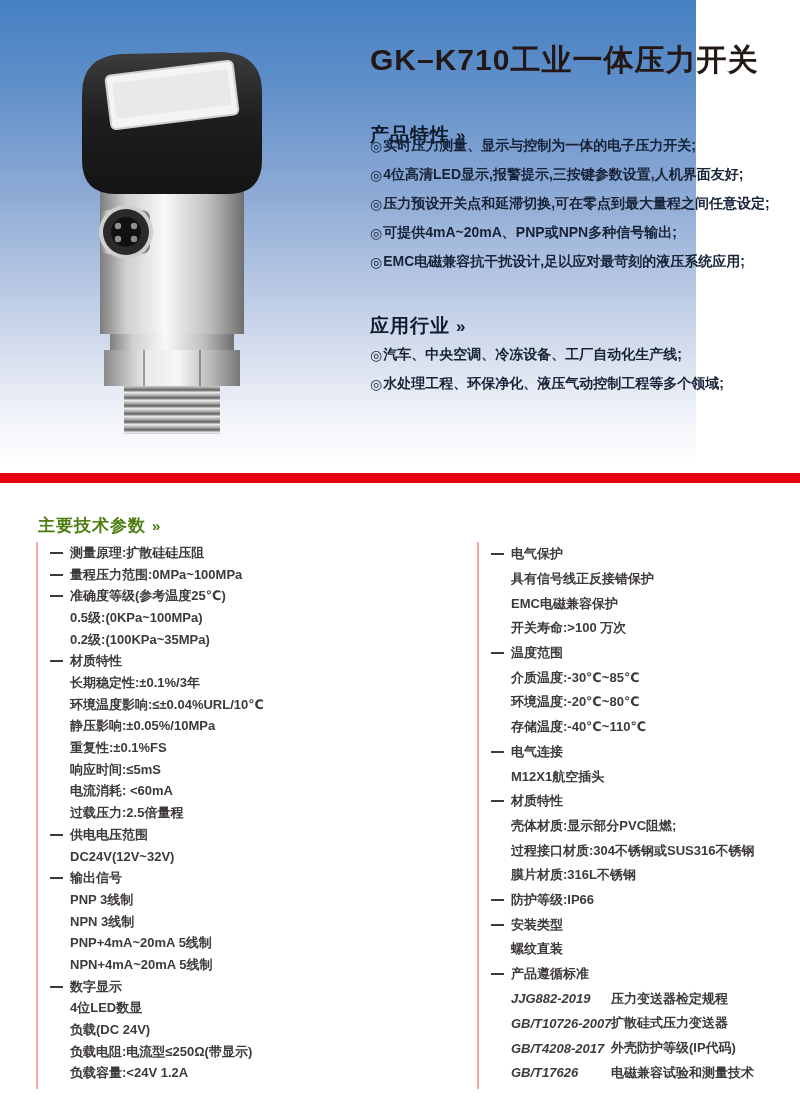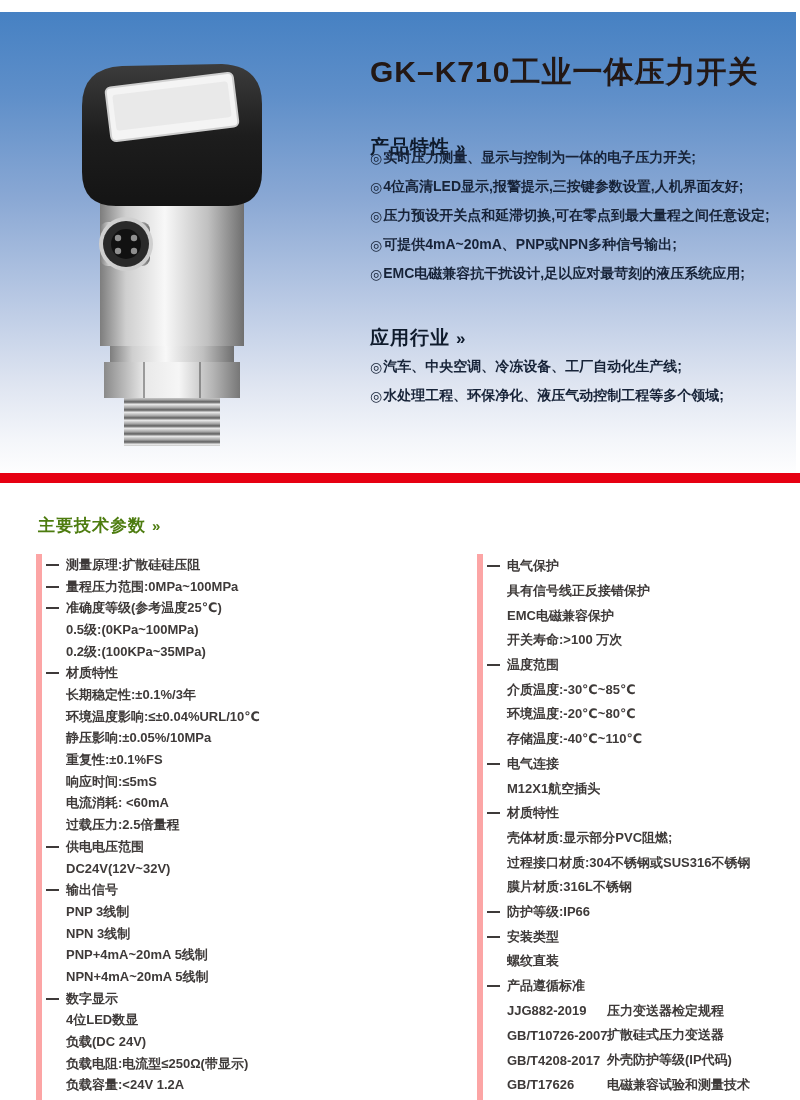--- a/index.html
+++ b/index.html
@@ -3,21 +3,21 @@
 <meta charset="utf-8">
 <style>
   html,body{margin:0;padding:0;}
   body{
     width:800px;height:1100px;position:relative;overflow:hidden;
     background:#ffffff;
     font-family:"Liberation Sans","DejaVu Sans",sans-serif;
   }
   
   .hero{
-    position:absolute;left:0;top:12px;width:796px;height:466px;
+    position:absolute;left:0;top:0;width:696px;height:466px;
     background:linear-gradient(180deg,#4681c3 0%,#5f8fc9 18%,#8aa8d4 40%,#b9c9e4 62%,#dfe5f1 80%,#f4f6fa 92%,#ffffff 100%);
   }
   .product-photo{position:absolute;left:52px;top:42px;width:240px;height:400px;}
   .page-title{
     position:absolute;left:370px;top:40px;width:420px;
     font-size:30px;font-weight:bold;color:#231815;letter-spacing:1px;white-space:nowrap;
   }
   .sec-head{
     position:absolute;left:370px;font-size:19px;font-weight:bold;color:#0e1a2b;letter-spacing:1px;
   }
@@ -30,35 +30,35 @@
   .li{display:flex;align-items:center;height:29px;font-size:14px;font-weight:bold;color:#172338;white-space:nowrap;}
   .li .bullet{margin-right:1px;font-size:14px;color:#172338;}
   
   .red-bar{position:absolute;left:0;top:473px;width:800px;height:10px;}
   
   .specs-head{
     position:absolute;left:38px;top:514px;font-size:17px;font-weight:bold;color:#4d7c0f;letter-spacing:1px;
   }
   .specs-head .arrow{font-size:15px;margin-left:6px;}
   .spec-col{
-    position:absolute;top:554px;height:547px;
-    border-left:6px solid #fca5a5;padding-left:24px;box-sizing:border-box;
+    position:absolute;top:542px;height:547px;
+    border-left:2px solid #fca5a5;padding-left:32px;box-sizing:border-box;
   }
   #col-left{left:36px;width:420px;}
   #col-right{left:477px;width:320px;}
   .spec-row{
     position:relative;font-size:13px;font-weight:bold;color:#3e3a39;white-space:nowrap;
     display:flex;align-items:center;
   }
   #col-left .spec-row{height:21.7px;}
   #col-right .spec-row{height:24.7px;}
   .spec-row.tick::before{
     content:"";position:absolute;left:-20px;top:50%;width:13px;height:2px;background:#3e3a39;transform:translateY(-50%);
   }
-  .spec-row .code{display:inline-block;width:100px;flex:none;}
+  .spec-row .code{display:inline-block;width:100px;flex:none;font-style:italic;}
 </style>
 </head>
 <body>
 
 <div class="hero">
 
   <svg class="product-photo" viewBox="0 0 240 400">
     <defs>
       <linearGradient id="steel" x1="0" y1="0" x2="1" y2="0">
         <stop offset="0" stop-color="#7d7d7d"></stop>

